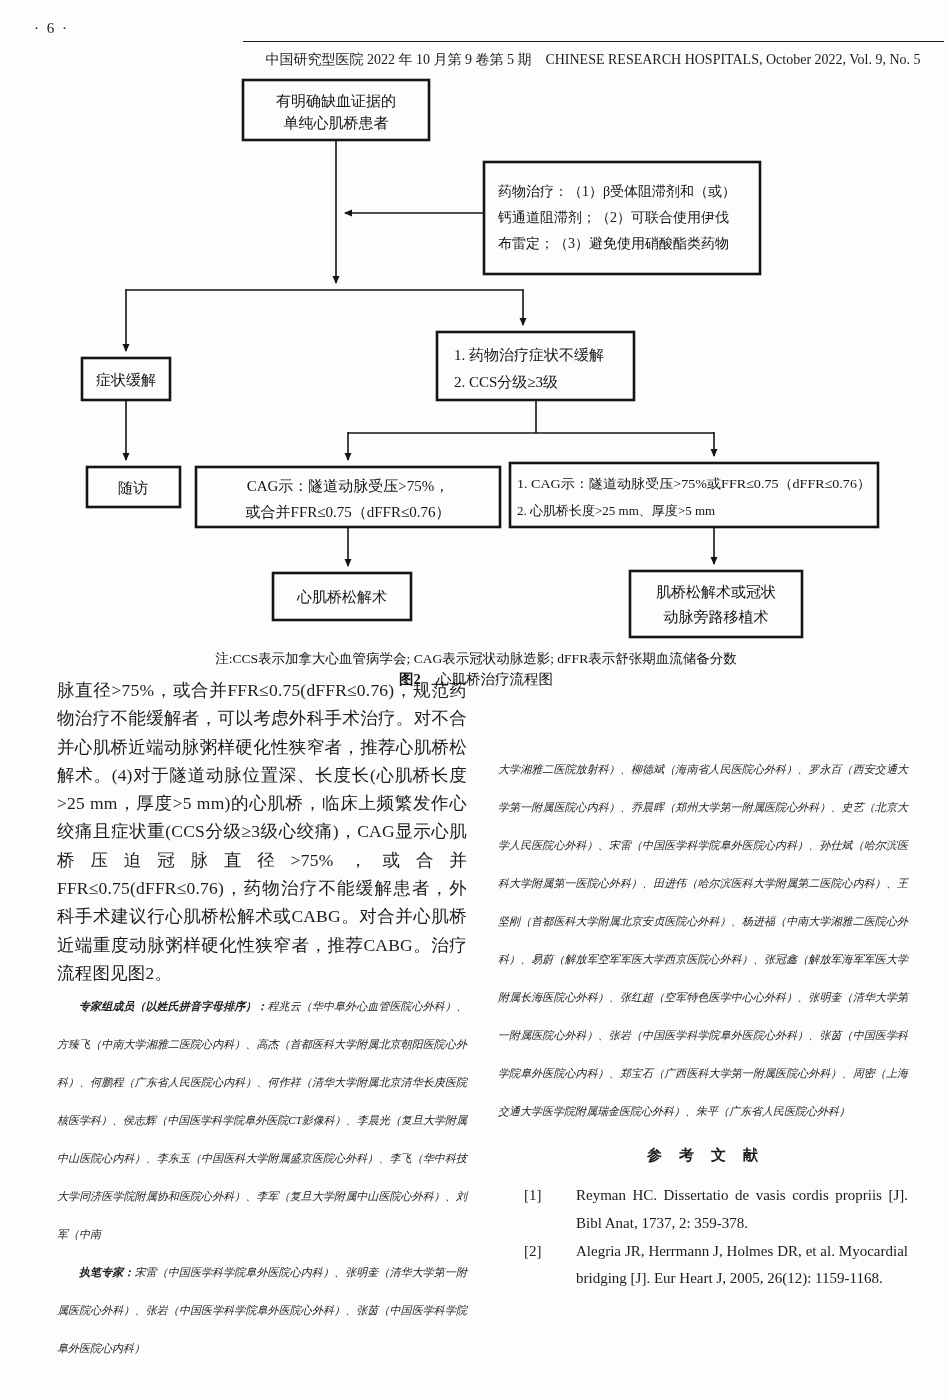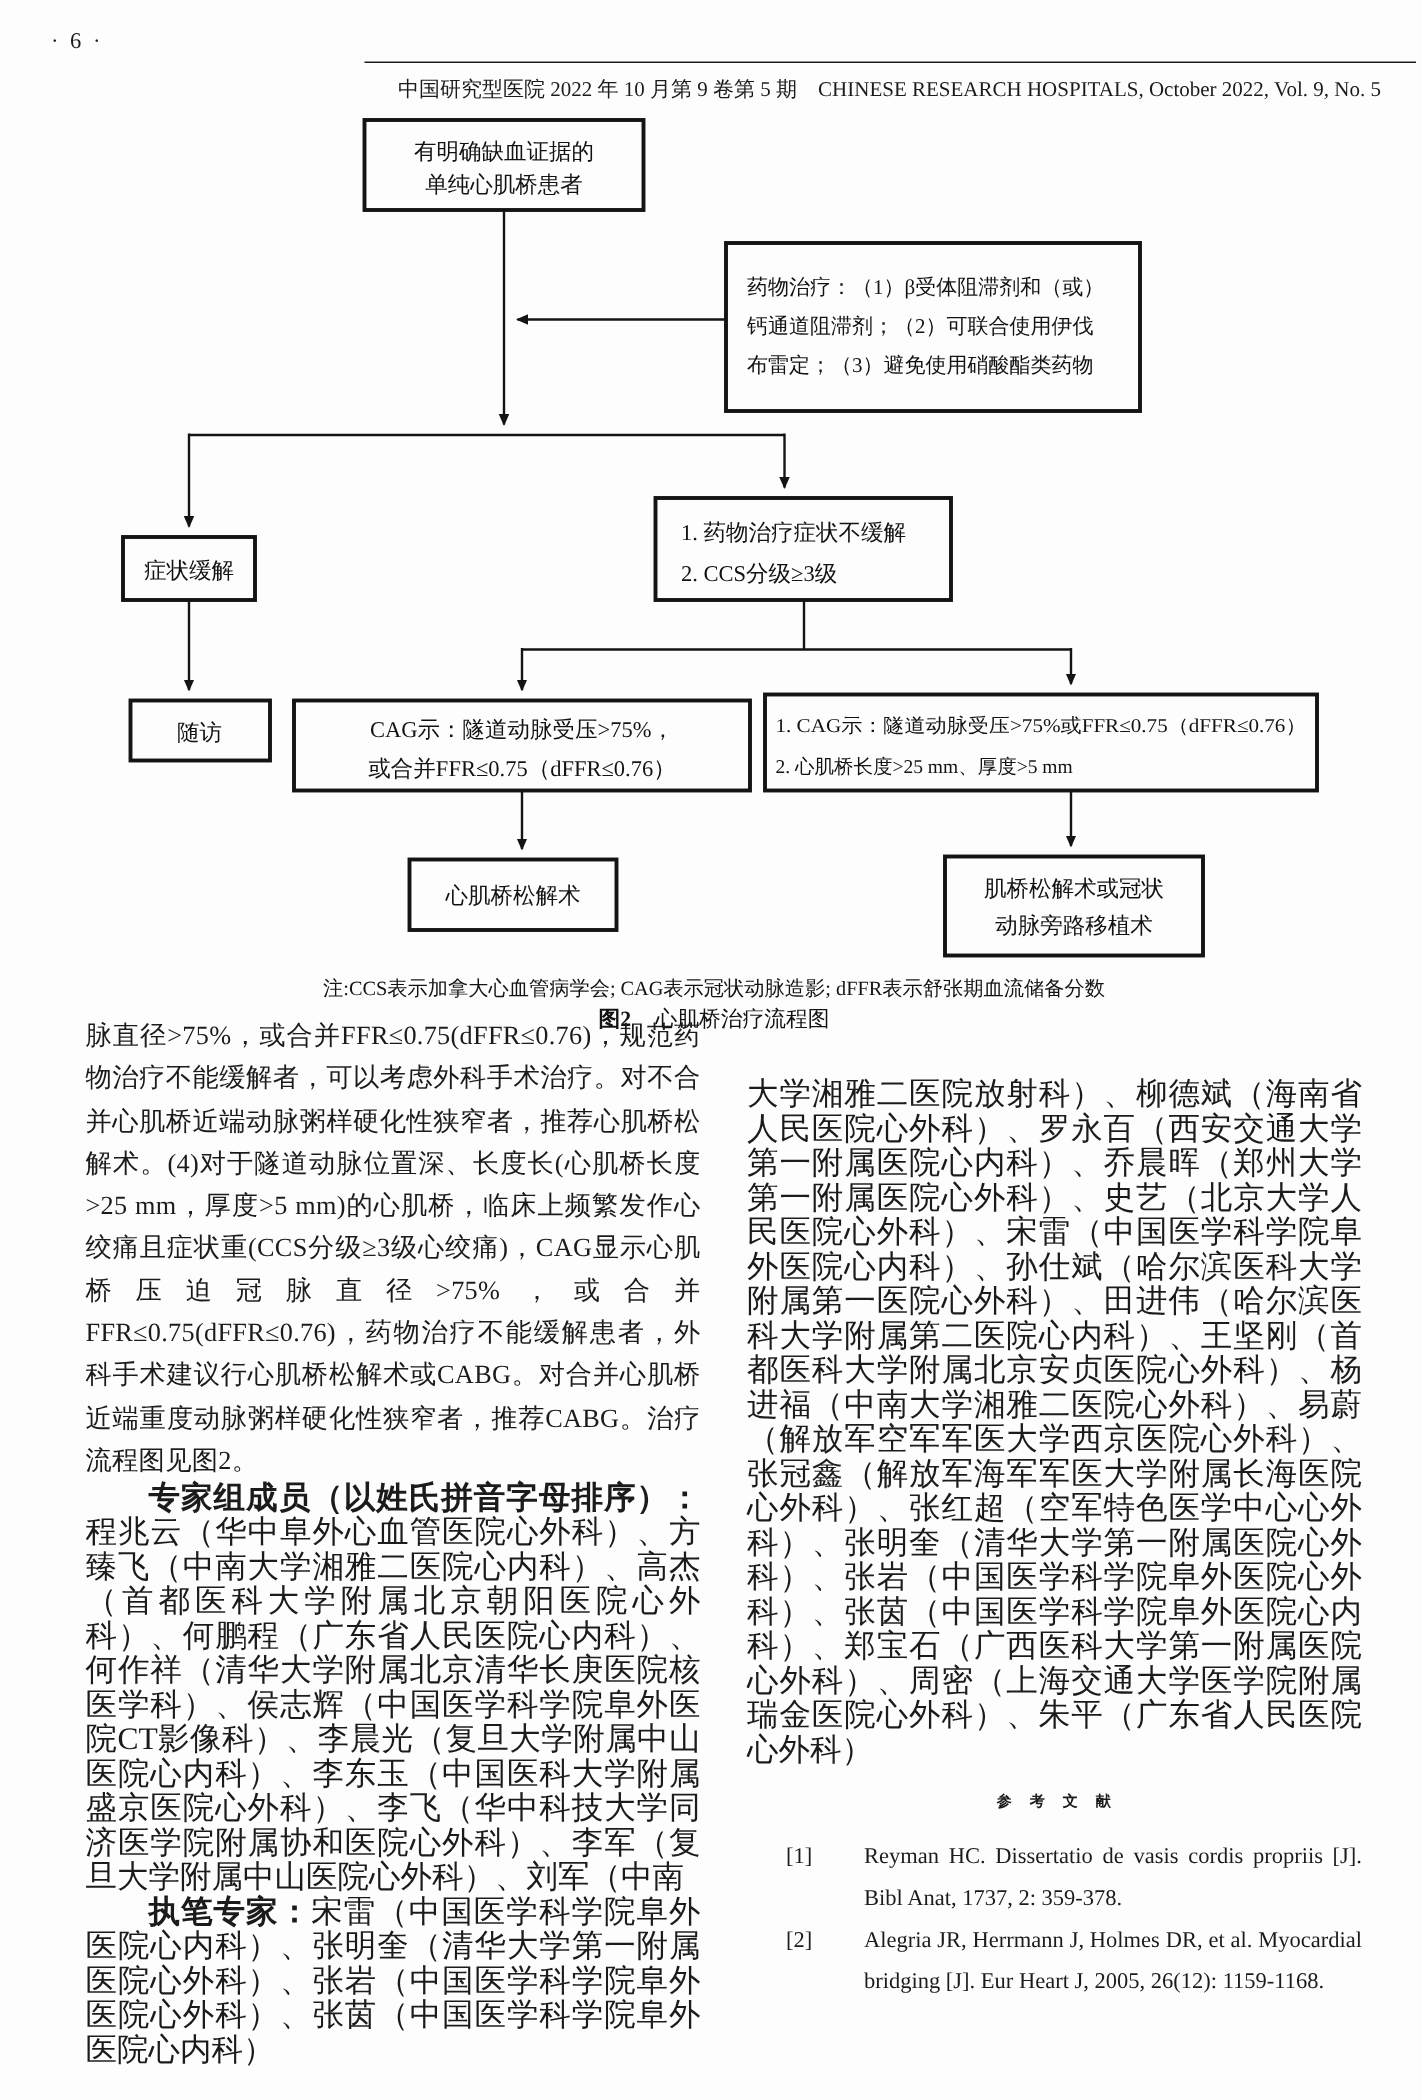--- a/index.html
+++ b/index.html
@@ -30,28 +30,28 @@
   .fig .b { font-weight:bold; }
 
   
   .columns { position:absolute; left:57px; top:676px; width:851px; display:flex; gap:31px;align-items:center; }
   .col { width:418px; }
   .para-main {
     font-size:17.5px; line-height:28.3px; text-align:justify;
     text-justify:inter-ideograph; letter-spacing:0.2px; margin:0;
   }
   .para-expert {
-    font-size:21px; line-height:23px; text-align:justify;
-    text-justify:inter-ideograph; margin:0;
+    font-size:11px; line-height:38px; text-align:justify;
+    text-justify:inter-ideograph; margin:0;font-style:italic;
   }
   .indent { text-indent:2em; }
   .blabel { font-weight:bold; }
   .coi-gap { display:inline-block; width:1.2em; }
 
-  .ref-heading { font-size:10px; font-weight:bold; text-align:center; margin:16px 0 17px 0; letter-spacing:1px; }
+  .ref-heading { font-size:15px; font-weight:bold; text-align:center; margin:16px 0 17px 0; letter-spacing:1px; }
   .ref-list { padding-left:26px; font-size:15px; line-height:27.6px; }
   .ref-item { display:flex; }
   .ref-num { width:40px; flex:none; }
   .ref-text { flex:1; text-align:justify;margin-left:12px; }
 </style>
 </head>
 <body>
 
 <div class="page">
 

